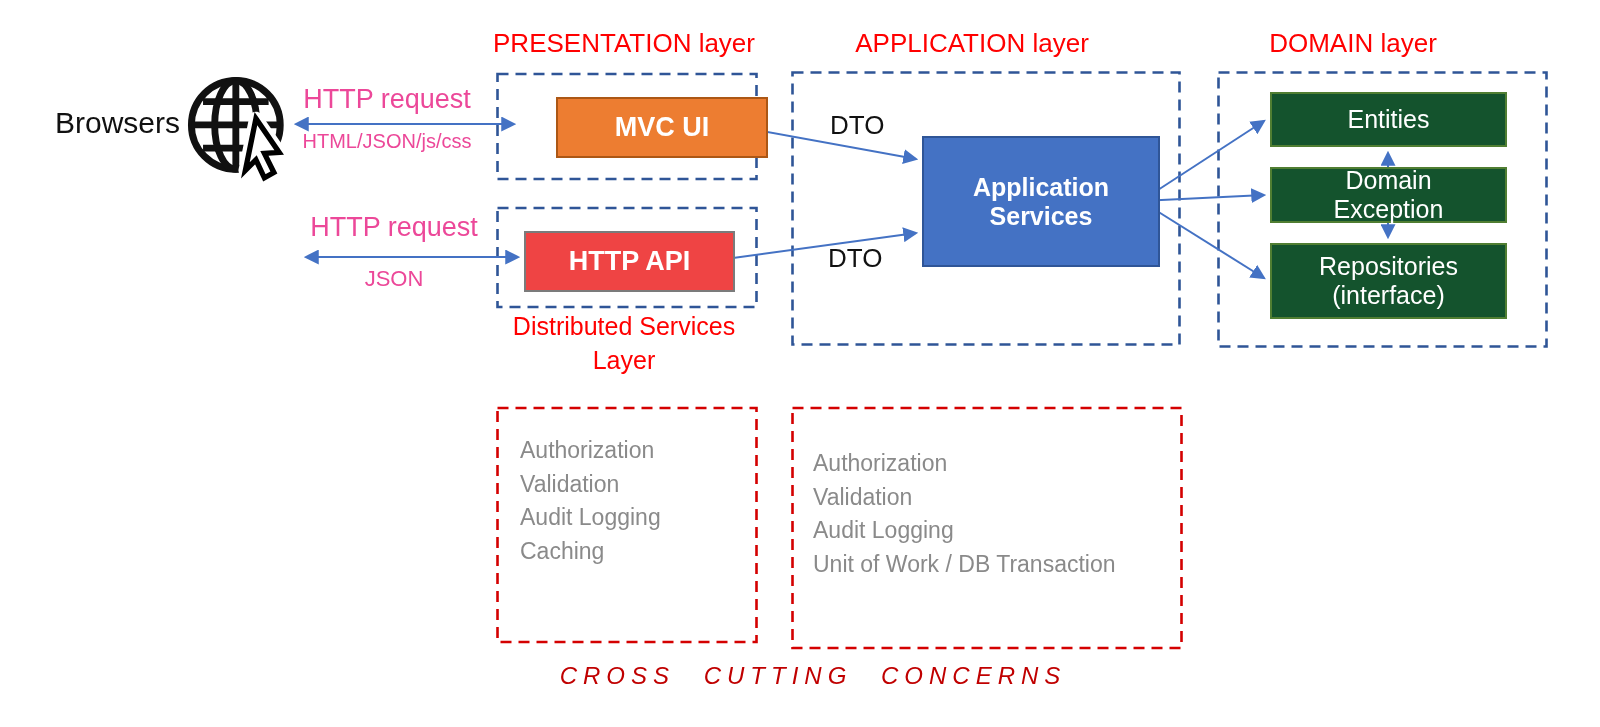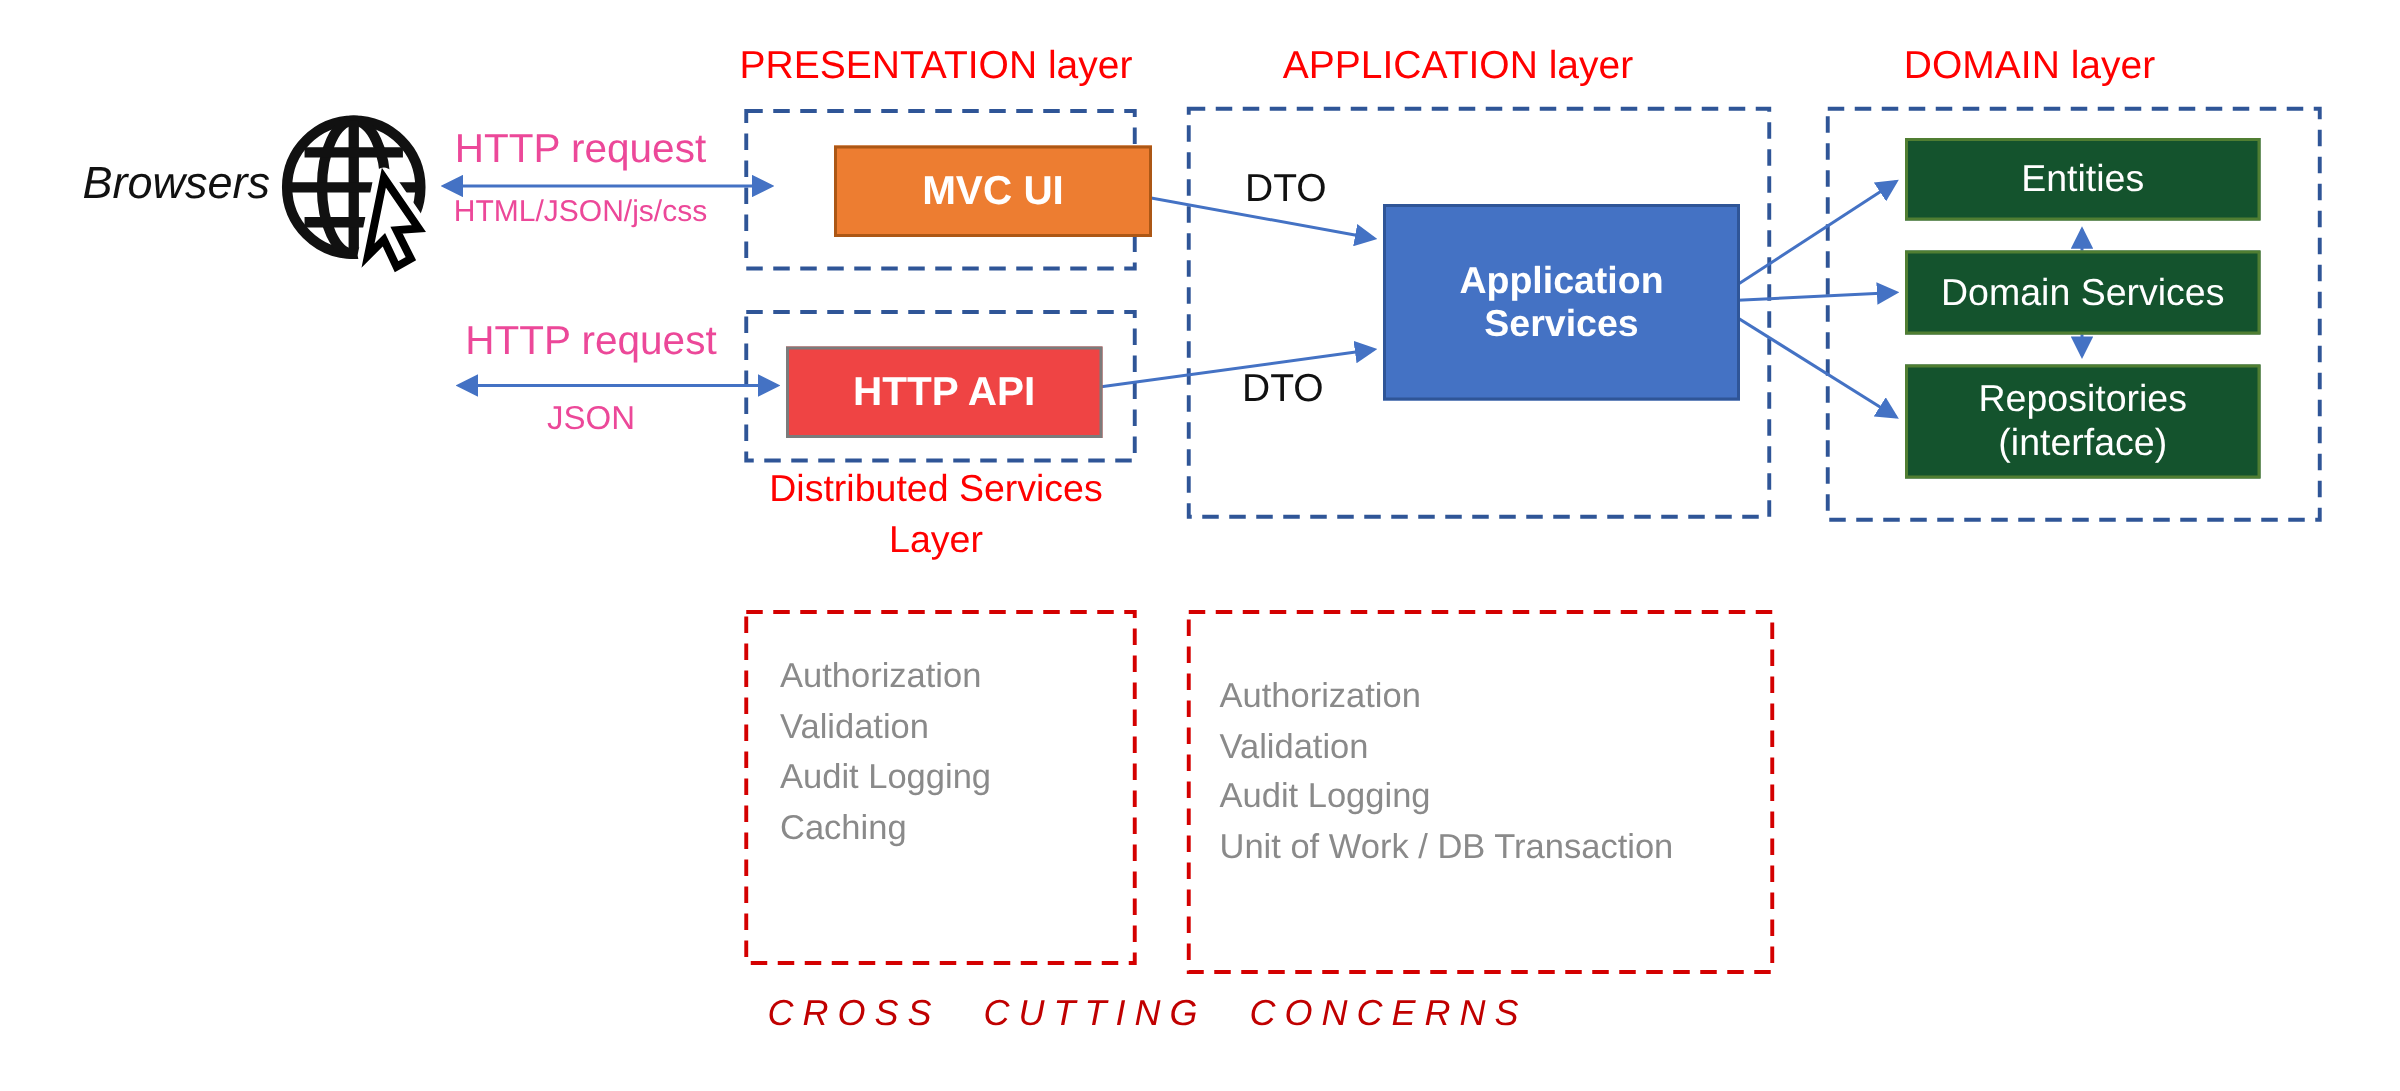--- a/index.html
+++ b/index.html
@@ -1,20 +1,20 @@
 <!DOCTYPE html>
 <html><head>
 <meta charset="utf-8">
 <style>
   html,body{margin:0;padding:0;background:#fff;}
   #canvas{
     position:relative;width:1600px;height:727px;background:#ffffff;
     font-family:"Liberation Sans", sans-serif;overflow:hidden;
   }
-  .abs{position:absolute;font-style:italic;}
+  .abs{position:absolute;}
   svg.overlay{position:absolute;left:0;top:0;width:1600px;height:727px;}
   .layer-title{
     position:absolute;color:#FF0000;font-size:26px;font-weight:400;
     text-align:center;white-space:nowrap;transform:translateX(-50%);
   }
   .node{
     position:absolute;display:flex;align-items:center;justify-content:center;
     text-align:center;color:#ffffff;line-height:1.15;
   }
   .node.orange{background:#ED7D31;border:2px solid #AC5715;font-weight:bold;font-size:27px;margin-left:36px;}
@@ -26,20 +26,21 @@
   .dto{position:absolute;color:#111;font-size:26px;white-space:nowrap;}
   .red-multiline{
     position:absolute;color:#FF0000;font-size:25px;text-align:center;
     transform:translateX(-50%);line-height:1.35;
   }
   .cc-list{position:absolute;color:#8A8A8A;font-size:23px;line-height:33.5px;white-space:nowrap;}
   .footer-cc{
     position:absolute;color:#C00000;font-size:24px;font-style:italic;
     letter-spacing:6px;word-spacing:16px;text-align:center;transform:translateX(-50%);
     white-space:nowrap;
+    margin-left:48px;
   }
   .browsers-label{position:absolute;color:#111;font-size:30px;white-space:nowrap;}
 </style>
 </head>
 <body>
 
 <div id="canvas">
 
   <svg class="overlay" viewBox="0 0 1600 727">
     <defs>
@@ -107,21 +108,21 @@
   <div class="dto" style="left:830px;top:110px;">DTO</div>
   <div class="dto" style="left:828px;top:243px;">DTO</div>
   <div class="node blue" style="left:922px;top:136px;width:238px;height:131px;box-sizing:border-box;">
     <span>Application Services</span>
   </div>
 
   <div class="node green" style="left:1270px;top:92px;width:237px;height:55px;box-sizing:border-box;">
     <span>Entities</span>
   </div>
   <div class="node green" style="left:1270px;top:167px;width:237px;height:56px;box-sizing:border-box;">
-    <span>Domain Services</span>
+    <span>Domain Exception</span>
   </div>
   <div class="node green" style="left:1270px;top:243px;width:237px;height:76px;box-sizing:border-box;">
     <span>Repositories (interface)</span>
   </div>
 
   <div class="cc-list" style="left:520px;top:434px;">
     <div>Authorization</div>
     <div>Validation</div>
     <div>Audit Logging</div>
     <div>Caching</div>

